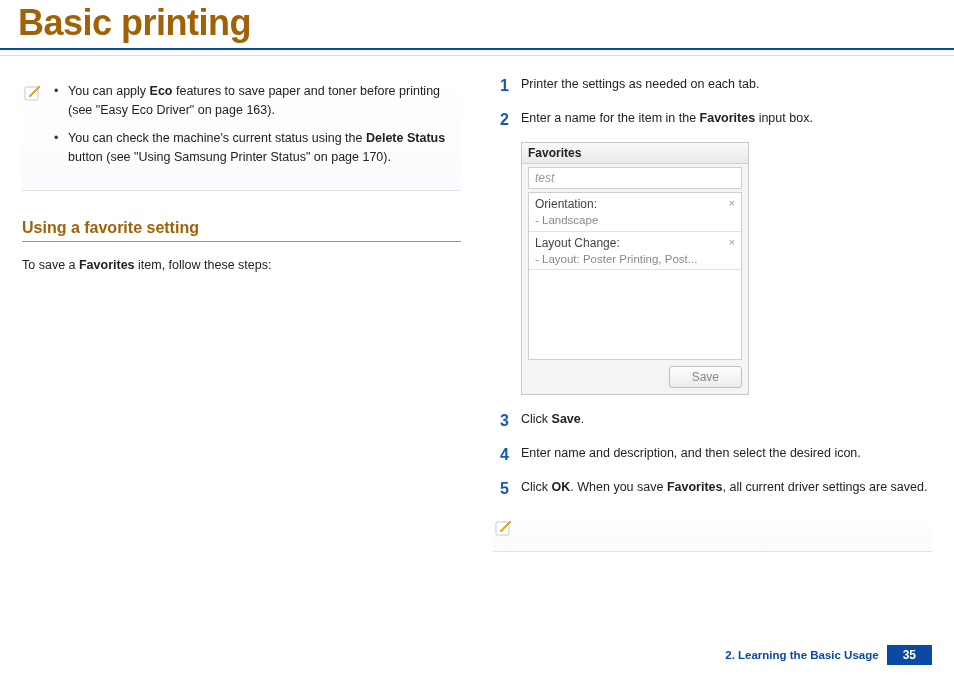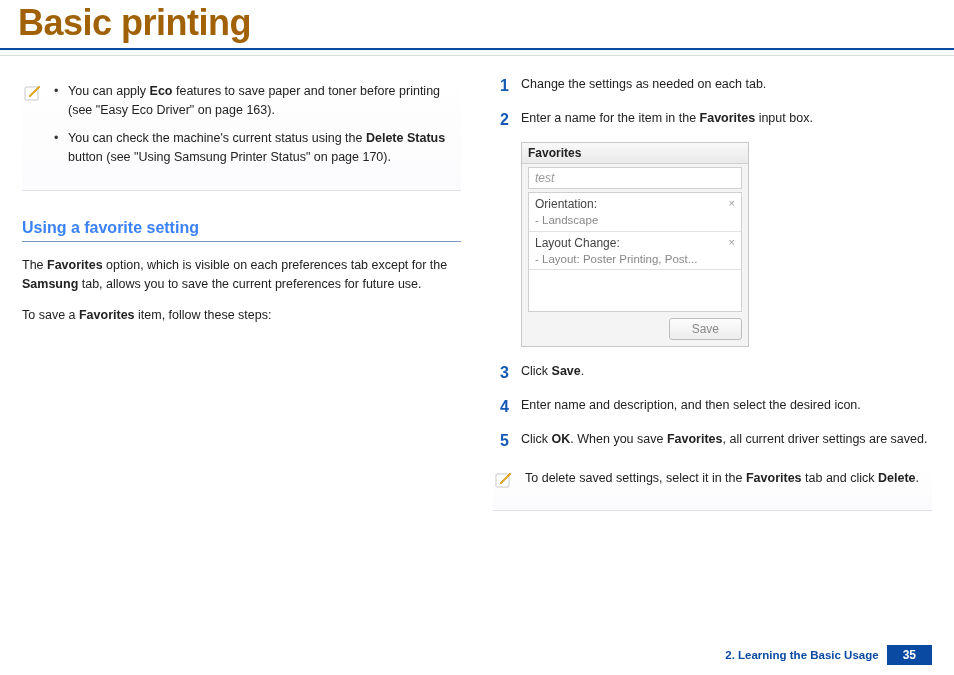--- a/index.html
+++ b/index.html
@@ -50,21 +50,21 @@
     display:flex;
     justify-content:center;
     padding-top:2px;
   }
   .note-body { flex:1; line-height:1.55; }
   .note-body ul { list-style:none; }
   .note-body li { position:relative; padding-left:14px; margin-bottom:8px; }
   .note-body li::before { content:"•"; position:absolute; left:0; top:0; color:#333; }
   .note-body p { margin-bottom:8px; }
   .section-heading {
-    color:#3b82f6;
+    color:#a16207;
     font-size:16px;
     font-weight:700;
     border-bottom:1px solid #7a9bc2;
     padding-bottom:4px;
     margin-bottom:14px;
   }
   .para { line-height:1.55; margin-bottom:12px; }
   b { font-weight:700; }
   .step { display:flex; gap:12px; margin-bottom:10px; line-height:1.5; }
   .step-num {
@@ -97,21 +97,21 @@
     border:1px solid #cfcfcf;
     background:#fff;
     padding:3px 6px;
     color:#999;
     font-style:italic;
   }
   .panel-list {
     margin:0 6px;
     border:1px solid #cfcfcf;
     background:#fff;
-    height:120px;
+    height:168px;
   }
   .panel-row {
     border-bottom:1px solid #e2e2e2;
     padding:3px 6px 2px;
     position:relative;
     line-height:1.35;
   }
   .panel-row .sub { color:#888; font-size:11.5px; }
   .panel-row .x {
     position:absolute; right:6px; top:3px; color:#999; font-size:11px;
@@ -173,31 +173,28 @@
           <li>
             <span>You can check the machine's current status using the </span><b>Delete Status</b><span> button (see "Using Samsung Printer Status" on page 170).</span>
           </li>
         </ul>
       </div>
     </div>
 
     <h2 class="section-heading">Using a favorite setting</h2>
 
     <p class="para">
-      <span>The </span><b>Favorites</b><span> option, which is visible on each preferences tab except for the </span><b>Samsung</b><span> tab, allows you to save the current preferences for future use.</span>
-    </p>
-    <p class="para">
       <span>To save a </span><b>Favorites</b><span> item, follow these steps:</span>
     </p>
   </div>
 
   <div class="col">
     <div class="step">
       <div class="step-num">1</div>
-      <div class="step-text">Change the settings as needed on each tab.</div>
+      <div class="step-text">Printer the settings as needed on each tab.</div>
     </div>
     <div class="step">
       <div class="step-num">2</div>
       <div class="step-text">
         <span>Enter a name for the item in the </span><b>Favorites</b><span> input box.</span>
       </div>
     </div>
 
     <div class="panel">
       <div class="panel-title">Favorites</div>
@@ -237,23 +234,20 @@
     </div>
 
     <div class="note-box small-top" style="margin-top:14px;">
       <div class="note-icon">
         <svg width="18" height="18" viewBox="0 0 18 18">
           <rect x="1" y="3" width="13" height="13" rx="1" fill="#fff" stroke="#c9c9c9"></rect>
           <path d="M5 12 L12 5 L15 2 L16 3 L13 6 L6 13 Z" fill="#f2b01e" stroke="#c48600" stroke-width="0.6"></path>
         </svg>
       </div>
       <div class="note-body">
-        <p>
-          <span>To delete saved settings, select it in the </span><b>Favorites</b><span> tab and click </span><b>Delete</b><span>.</span>
-        </p>
       </div>
     </div>
   </div>
 </div>
 
 <div class="footer">
   <span class="chapter">2. Learning the Basic Usage</span>
   <span class="pagebox">35</span>
 </div>
 

